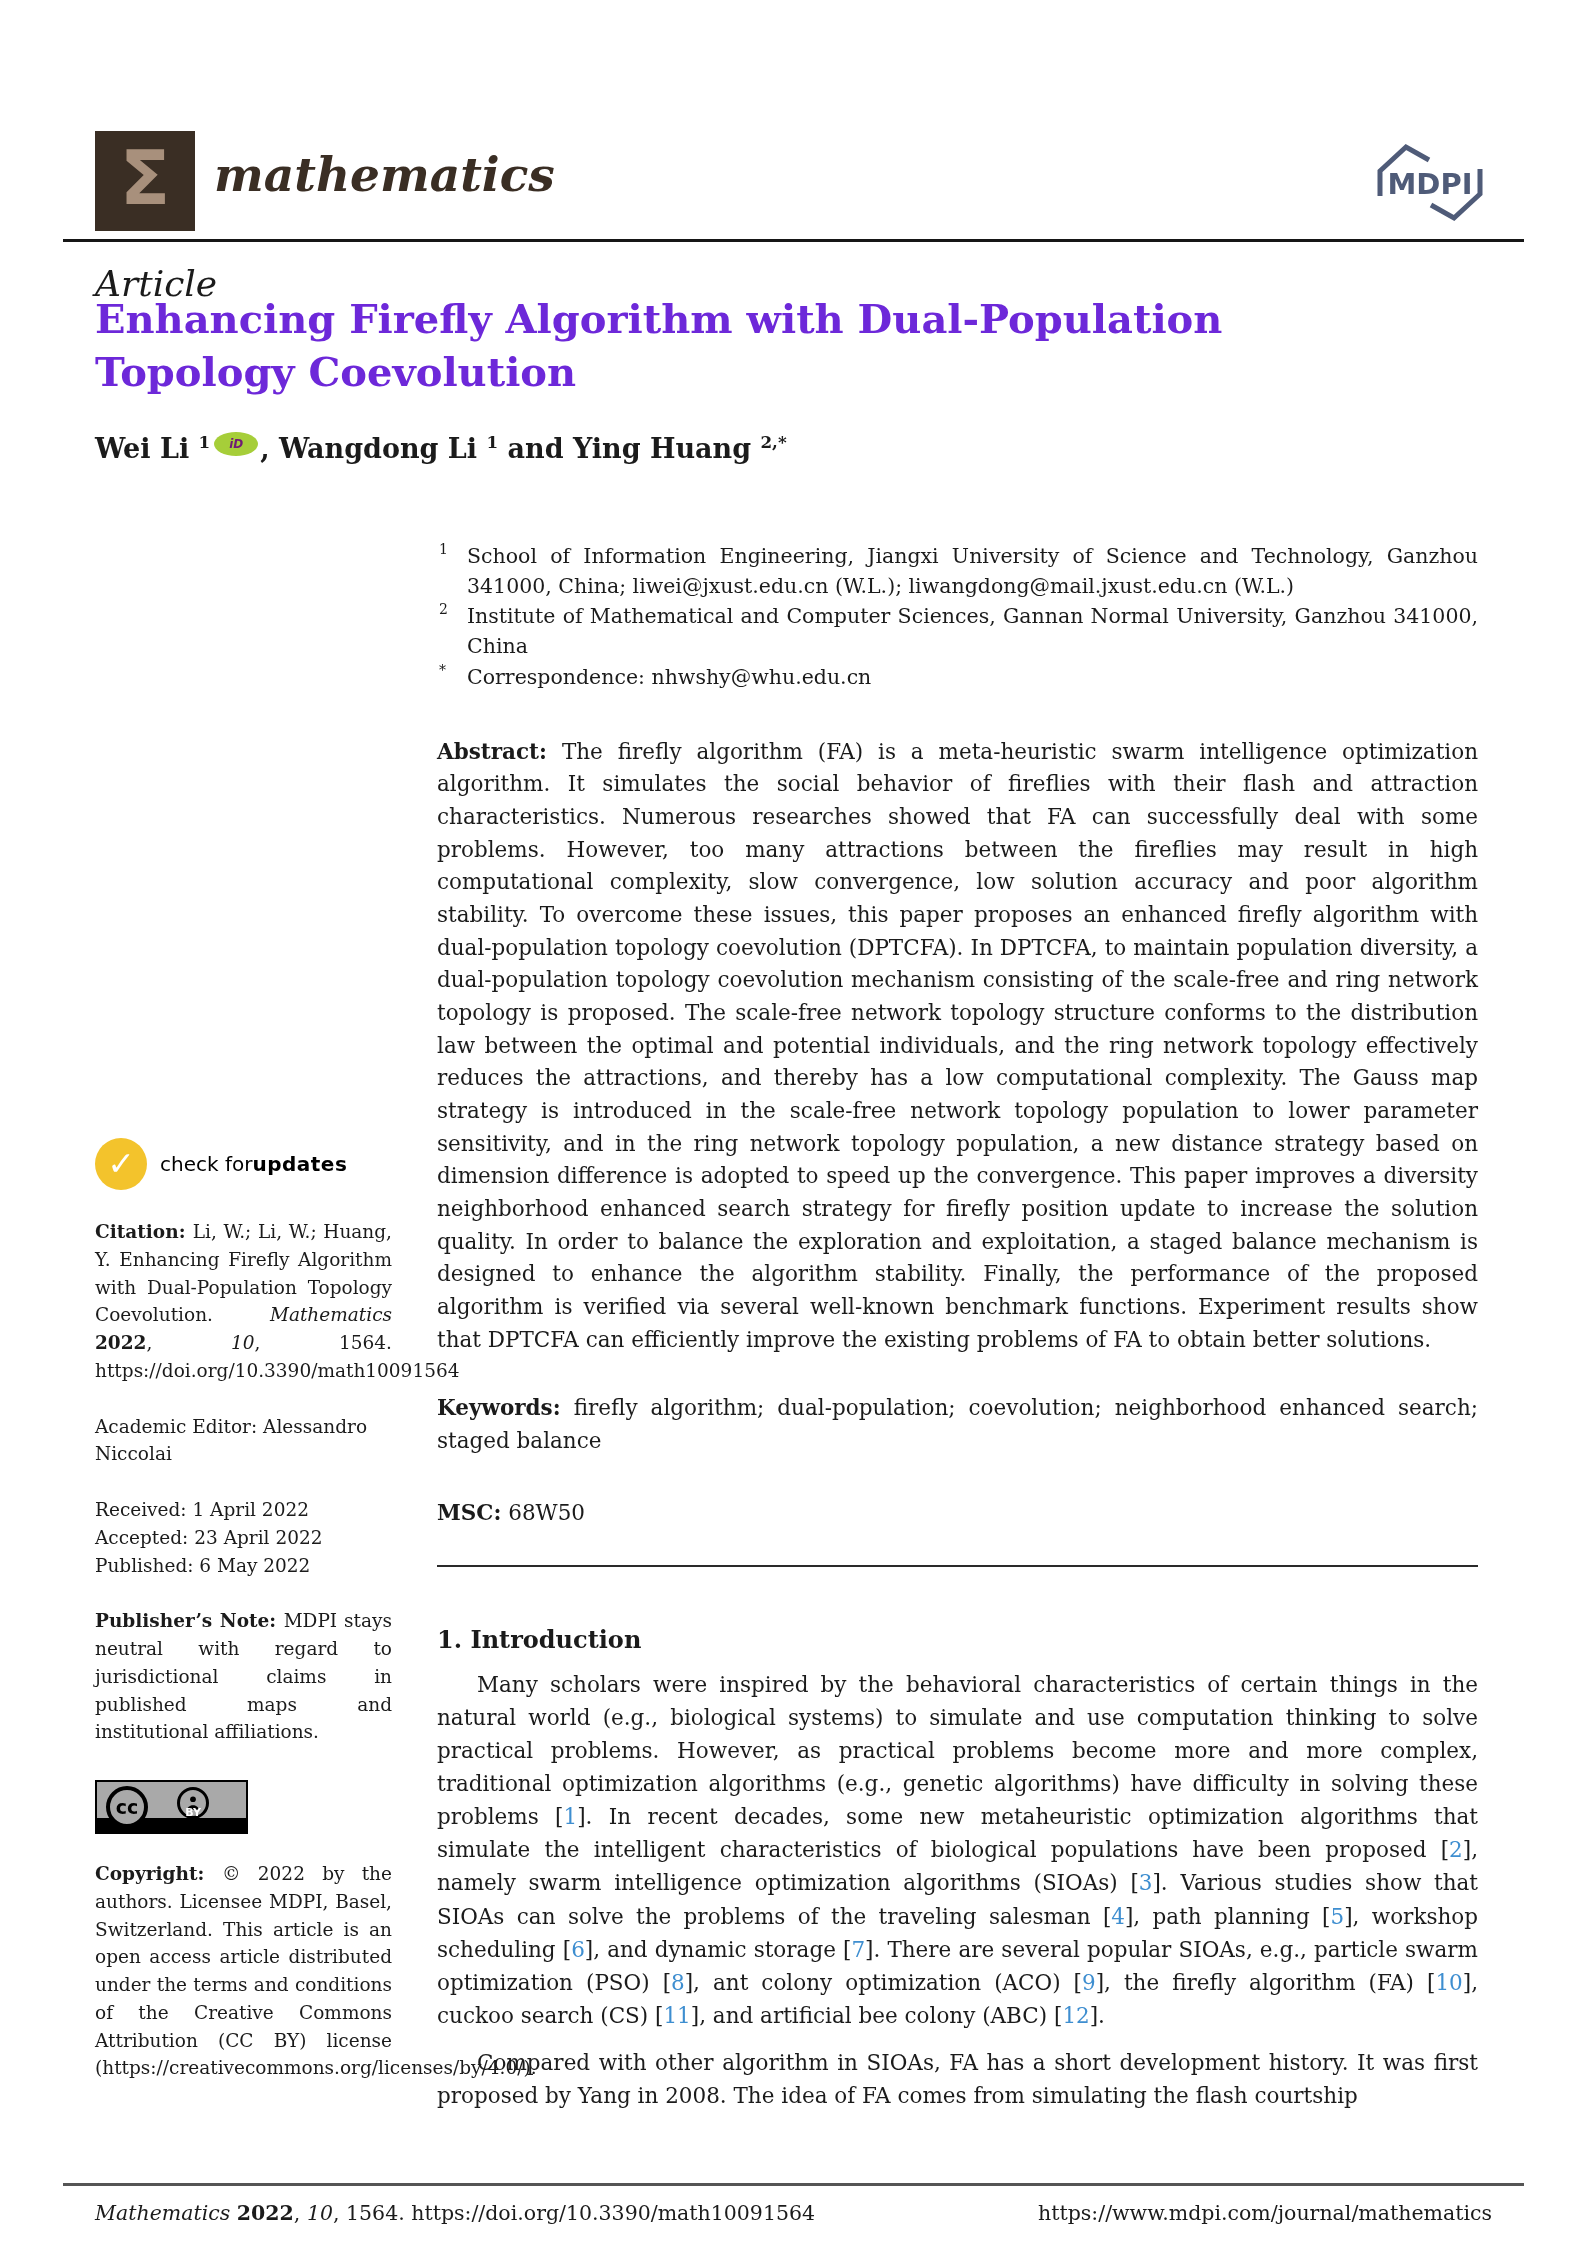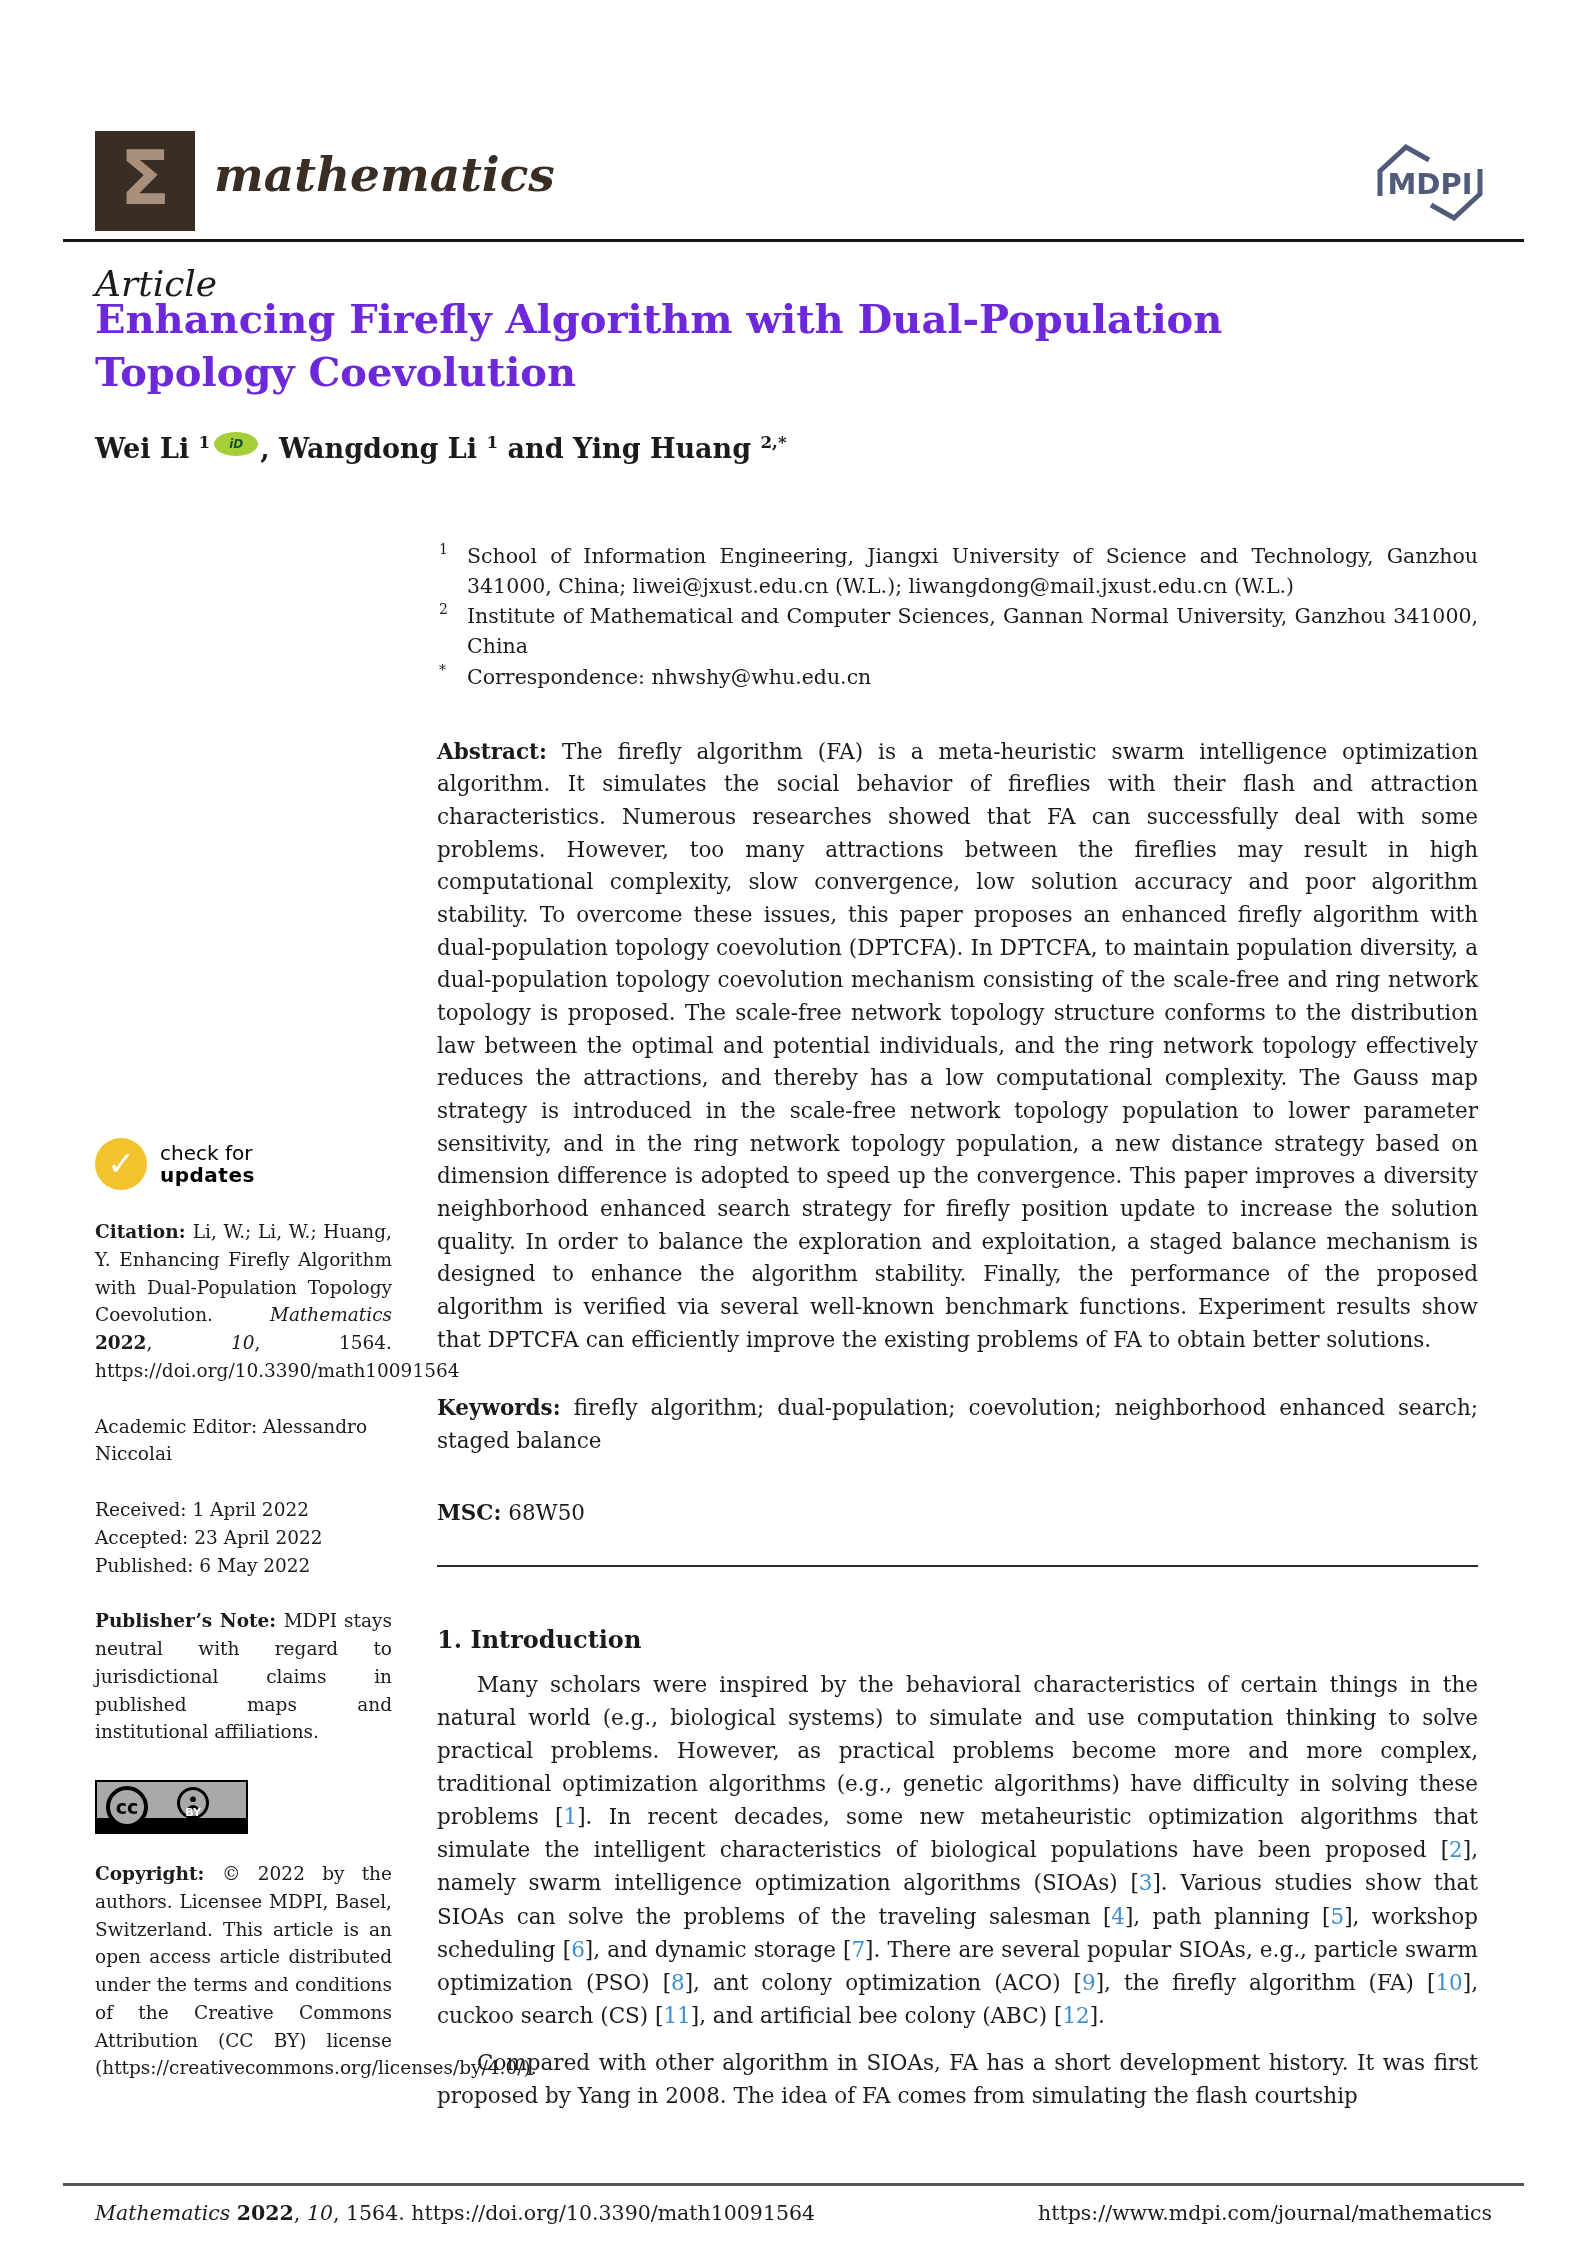--- a/index.html
+++ b/index.html
@@ -40,21 +40,21 @@
   }
   .authors{position:absolute;left:95px;top:432px;font-size:27px;font-weight:700;}
   
   .b{font-weight:700;}
   .i{font-style:italic;}
   .sup{vertical-align:super;font-size:62%;}
   .ref{color:var(--ref-blue);}
   .orcid{
     display:inline-flex;align-items:center;justify-content:center;
     width:44px;height:24px;border-radius:50%;background:var(--orcid-green);
-    color:#14532d;font-family:"DejaVu Sans", sans-serif;font-style:italic;
+    color:#701a75;font-family:"DejaVu Sans", sans-serif;font-style:italic;
     font-weight:700;font-size:12px;vertical-align:super;margin:0 2px 0 4px;
   }
   .just{text-align:justify;}
   
   .main-col{position:absolute;left:437px;top:541px;width:1041px;}
   .affiliations{font-size:20.5px;line-height:1.47;}
   .aff-row{display:flex;}
   .aff-marker{flex:0 0 30px;font-size:14px;position:relative;top:-2px;padding-left:2px;}
   .aff-text{flex:1;text-align:justify;}
   .abstract{margin-top:44px;font-size:21.5px;line-height:1.52;}
@@ -67,21 +67,21 @@
   
   .sidebar{position:absolute;left:95px;top:1138px;width:297px;font-size:18.5px;line-height:1.5;}
   .update-badge{display:flex;align-items:center;gap:13px;margin-bottom:28px;cursor:pointer;}
   .badge-circle{
     width:52px;height:52px;border-radius:50%;background:var(--badge-yellow);
     color:#ffffff;display:flex;align-items:center;justify-content:center;
     font-family:"DejaVu Sans", sans-serif;font-weight:700;font-size:33px;
   }
   .badge-text{
     font-family:"DejaVu Sans", sans-serif;font-size:20px;line-height:1.12;
-    color:#000000;display:flex;flex-direction:column;
+    color:#000000;display:flex;
   }
   .badge-text .bt2{font-weight:700;letter-spacing:.5px;}
   .side-block{margin-bottom:28px;}
   .dates p{margin:0;}
   .cc-badge{
     position:relative;width:153px;height:54px;background:var(--cc-gray);
     border:2px solid #000;border-radius:0;overflow:hidden;margin:34px 0 26px;
   }
   .cc-strip{position:absolute;left:0;bottom:0;width:100%;height:14px;background:#000;}
   .cc-circle{

